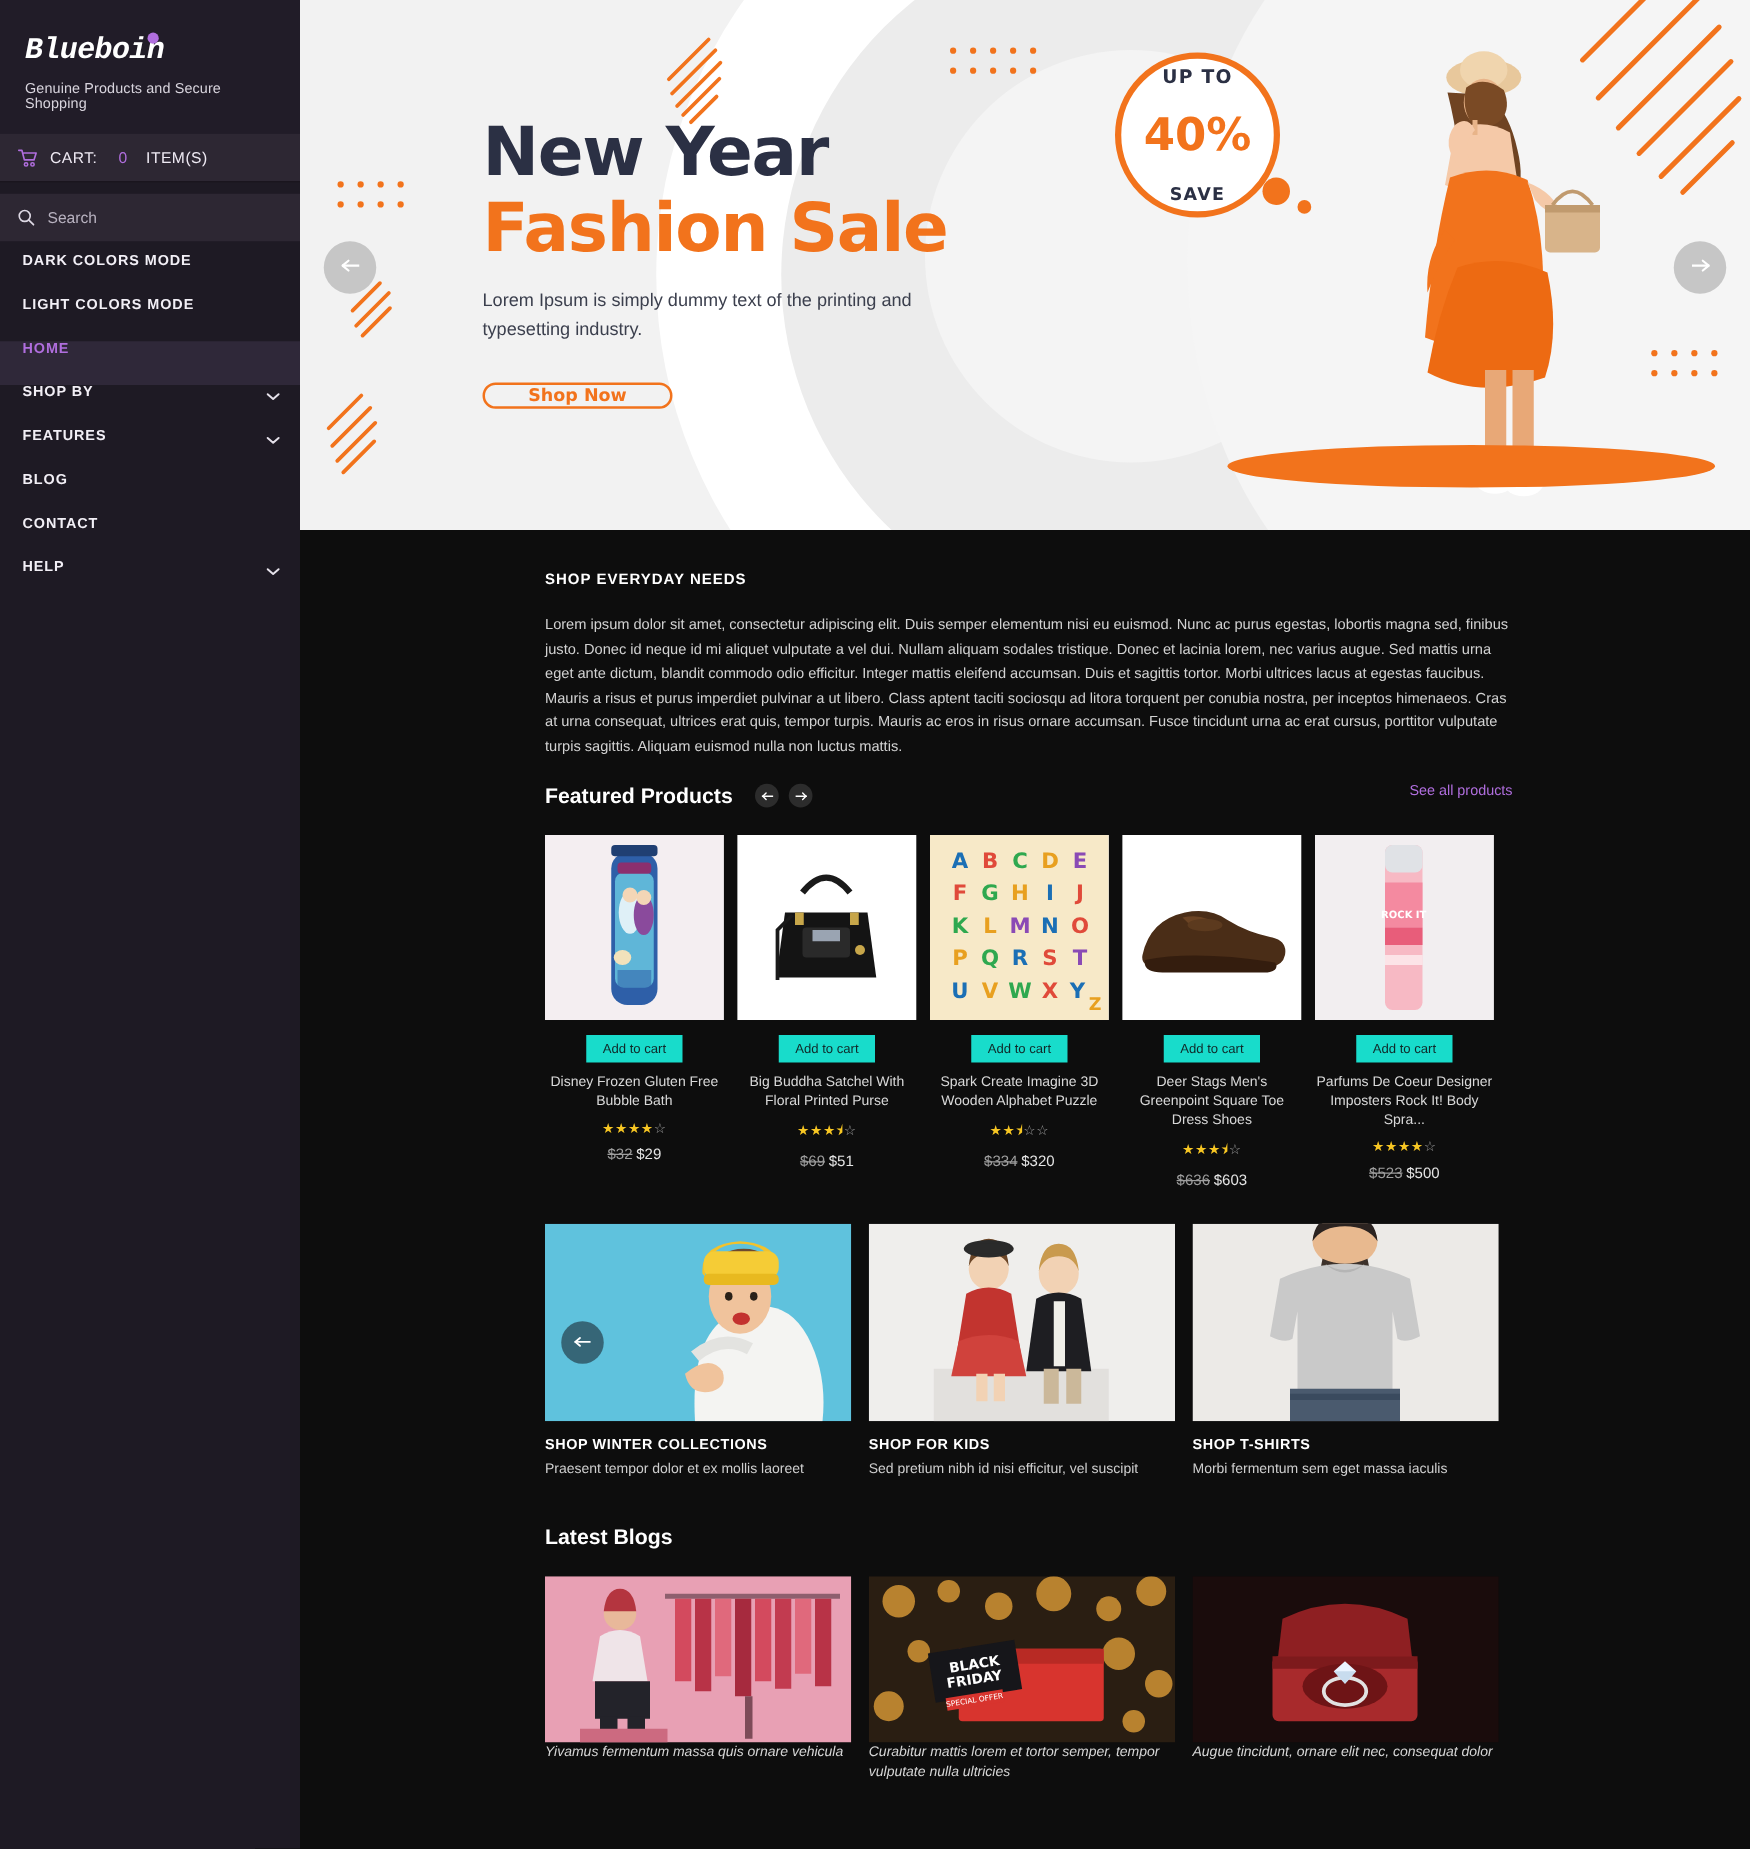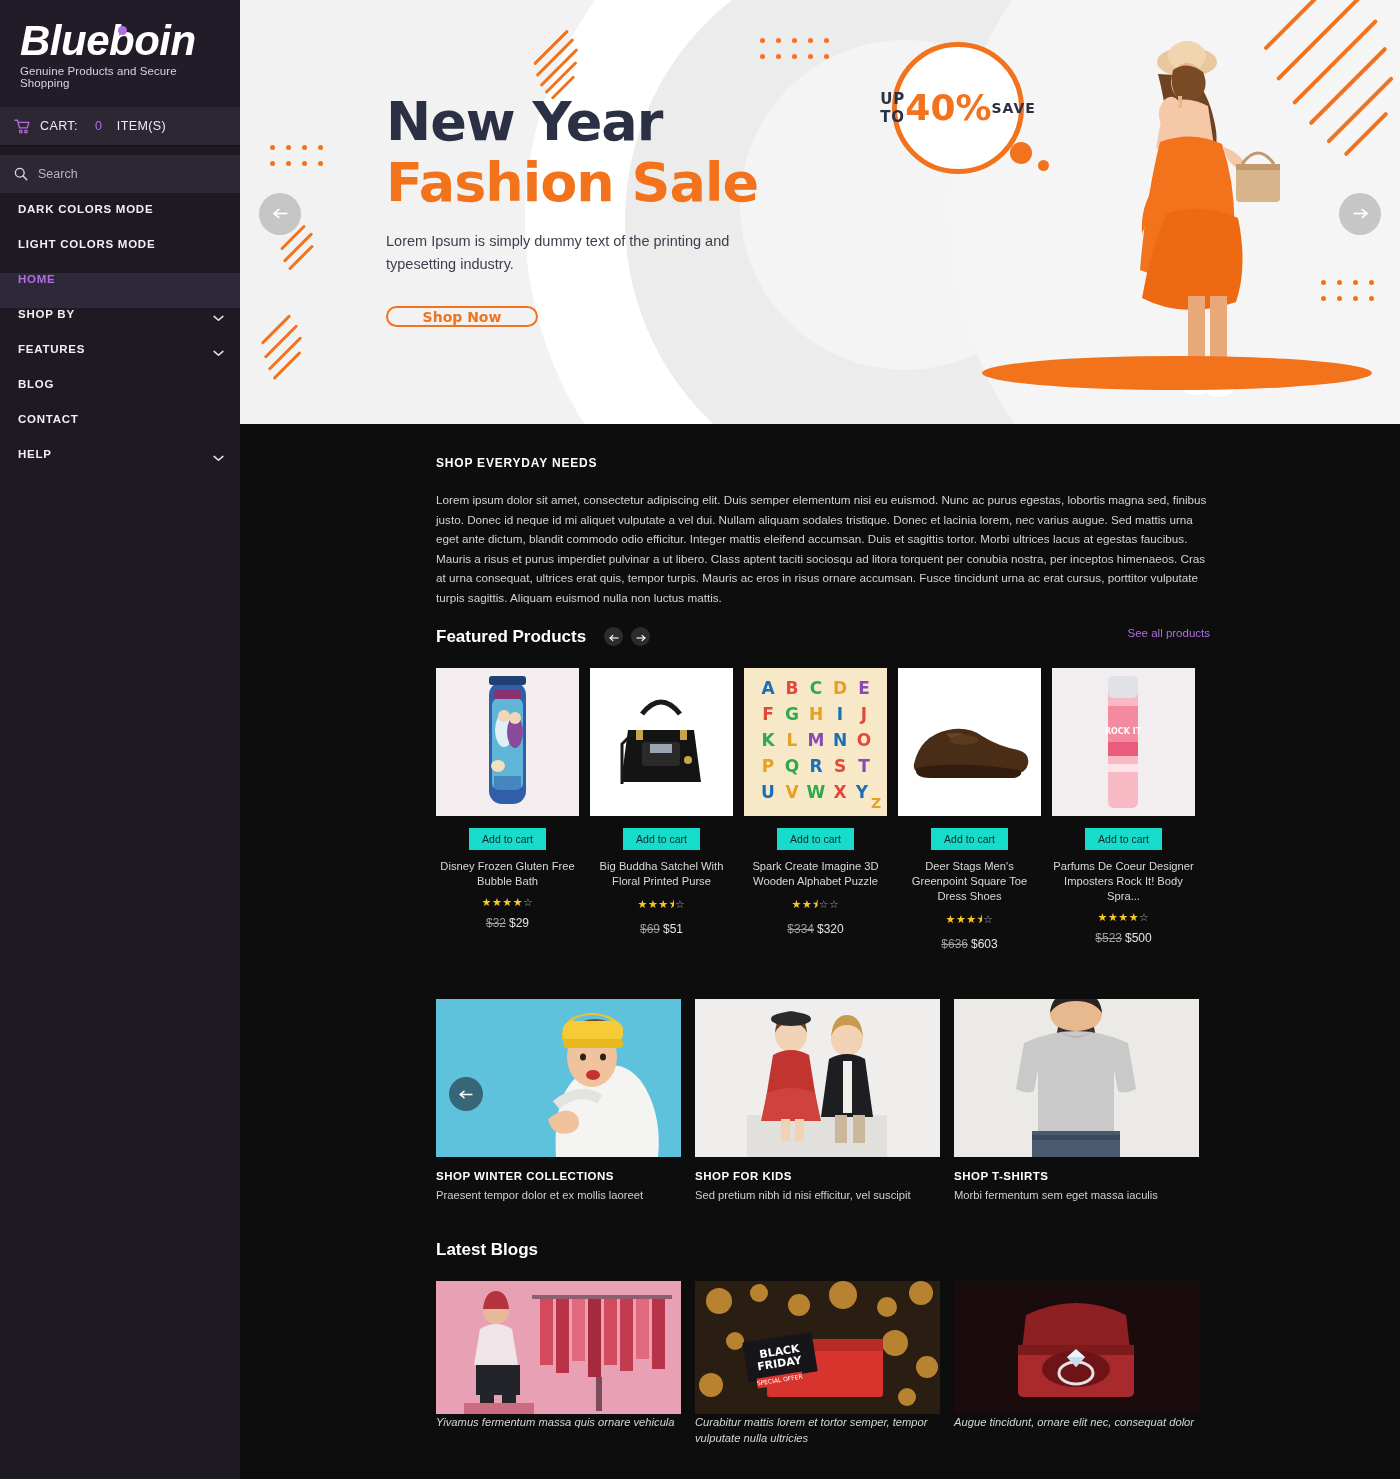--- a/index.html
+++ b/index.html
@@ -12,23 +12,23 @@
   .app { display:flex; width:1400px; height:1479px; }
 
   
   .sidebar {
     width:240px; flex:0 0 240px; height:1479px;
     background:#1e1a24;
     display:flex; flex-direction:column;
   }
   .brand { padding:22px 20px 18px 20px; background:#211c28; }
   .brand-logo {
-    font-family:Liberation Sans, sans-serif;
+    font-family:Liberation Mono, monospace;
     font-style:italic; font-weight:bold;
-    font-size:42px; line-height:38px; color:#ffffff;
+    font-size:24px; line-height:38px; color:#ffffff;
     letter-spacing:-0.5px; position:relative; display:inline-block;
   }
   .brand-dot {
     position:absolute; width:9px; height:9px; border-radius:50%;
     background:#b06ede; top:4px; left:98px;
   }
   .brand-tag { font-size:11.5px; color:#d8d4dd; margin-top:5px; letter-spacing:0.1px; }
 
   .cart-bar {
     height:39px; background:#2d2733; display:flex; align-items:center;
@@ -92,21 +92,21 @@
   .shop-now {
     margin-top:30px; width:152px; height:21px; border:2px solid #f2731c;
     border-radius:16px; display:flex; align-items:center; justify-content:center;
     color:#f2731c; font-size:14px; font-weight:bold; background:transparent; cursor:pointer;
     font-family:"DejaVu Sans", sans-serif;
   }
 
   .badge {
     position:absolute; left:652px; top:42px; width:132px; height:132px;
     border-radius:50%; border:5px solid #f2731c; background:#ffffff;
-    display:flex; align-items:center; justify-content:center;
+    display:flex; flex-direction:column; align-items:center; justify-content:center;gap:20px;
   }
   .badge-top { font-size:15px; font-weight:bold; color:#2b3044; letter-spacing:1px; font-family:"DejaVu Sans",sans-serif;}
   .badge-mid { font-size:36px; font-weight:bold; color:#f2731c; line-height:38px; font-family:"DejaVu Sans",sans-serif;}
   .badge-bot { font-size:14px; font-weight:bold; color:#2b3044; letter-spacing:1px; font-family:"DejaVu Sans",sans-serif;}
   .bdot1{position:absolute;left:770px;top:142px;width:22px;height:22px;border-radius:50%;background:#f2731c;}
   .bdot2{position:absolute;left:798px;top:160px;width:11px;height:11px;border-radius:50%;background:#f2731c;}
 
   .hero-arrow {
     position:absolute; top:193px; width:42px;height:42px;border-radius:50%;
     background:#c6c6c6; display:flex;align-items:center;justify-content:center;cursor:pointer;
@@ -137,21 +137,21 @@
     margin:12px auto 0; display:block; background:#18dccb; color:#102a2a;
     border:0; font-family:"Liberation Sans",sans-serif; font-size:10.5px;
     padding:5px 13px; cursor:pointer; font-weight:normal;
   }
   .prod-name { font-size:11.2px; color:#d9d9d9; text-align:center; line-height:15px; margin-top:9px; }
   .stars { text-align:center; margin-top:7px; font-size:11px; letter-spacing:0.5px; color:#f7c623; }
   .stars .off { color:#9a9a9a; }
   .price { text-align:center; margin-top:7px; font-size:12px; color:#e4e4e4; }
   .price s { color:#9e9e9e; margin-right:3px; }
 
-  .cats { display:flex; gap:14px; margin-top:48px; }
+  .cats { display:flex; gap:14px; margin-top:28px; }
   .cat { width:245px; position:relative; }
   .cat-img { width:245px; height:158px; display:block; }
   .cat-title { font-size:11.5px; font-weight:bold; letter-spacing:0.5px; color:#ffffff; margin-top:13px; }
   .cat-sub { font-size:11.2px; color:#cfcfcf; margin-top:7px; }
   .cat-arrow {
     position:absolute; left:13px; top:78px; width:34px;height:34px;border-radius:50%;
     background:rgba(20,28,34,.55); display:flex;align-items:center;justify-content:center;cursor:pointer;
   }
 
   .blogs-title { font-size:17px; font-weight:bold; color:#ffffff; margin-top:39px; }

